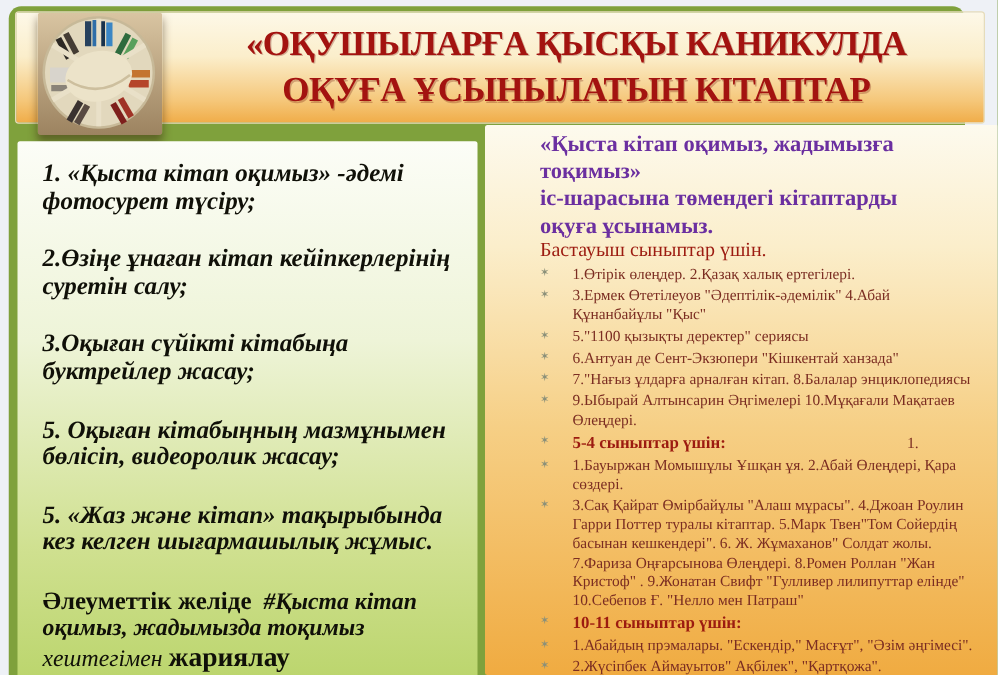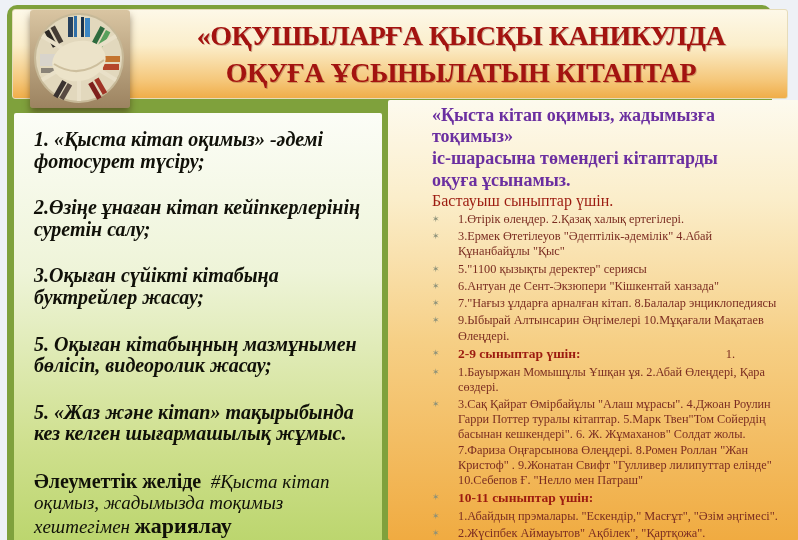--- a/index.html
+++ b/index.html
@@ -25,21 +25,21 @@
 
   
   .left-panel{position:absolute;left:14px;top:113px;width:368px;height:530px;
     background:linear-gradient(180deg,#fcfdf7 0%,#eef4d8 30%,#cfe08f 62%,#a8cb4c 100%);
     border-radius:2px;}
   .left-inner{padding:16px 12px 0 20px;}
   .task-item{margin:0 0 25px 0;font-size:20px;line-height:1.08;font-weight:bold;
     font-style:italic;color:#101008;}
   .social-footer{margin:2px 0 0 0;font-size:19px;line-height:1.12;color:#101008;}
   .social-footer .f1{font-weight:bold;font-style:normal;font-size:20px;}
-  .social-footer .f2{font-weight:normal;font-style:italic;}
+  .social-footer .f2{font-weight:bold;font-style:italic;}
   .social-footer .f3{font-style:italic;font-weight:normal;}
   .social-footer .f4{font-weight:bold;font-style:normal;font-size:22px;}
   .yellow-dot{position:absolute;left:212px;bottom:-8px;width:17px;height:17px;
     border-radius:50%;background:var(--dot-yellow,#f6c62e);}
 
   
   .right-panel{position:absolute;left:388px;top:100px;width:374px;height:440px;
     background:linear-gradient(180deg,#fdfaee 0%,#fbeecb 22%,#f6cf85 55%,#f0ab41 100%);
     border-radius:2px;padding-left:37px;}
   .right-inner{padding:5px 8px 0 5px;}
@@ -149,21 +149,21 @@
           <div class="book-row item">
             <span class="star">✶</span>
             <span class="row-text">7."Нағыз ұлдарға арналған кітап. 8.Балалар энциклопедиясы</span>
           </div>
           <div class="book-row item">
             <span class="star">✶</span>
             <span class="row-text">9.Ыбырай Алтынсарин Әңгімелері 10.Мұқағали Мақатаев Өлеңдері.</span>
           </div>
           <div class="book-row section">
             <span class="star">✶</span>
-            <span class="row-text">2-9 сыныптар үшін:</span>
+            <span class="row-text">5-4 сыныптар үшін:</span>
             <span class="row-right">1.</span>
           </div>
           <div class="book-row item">
             <span class="star">✶</span>
             <span class="row-text">1.Бауыржан Момышұлы Ұшқан ұя. 2.Абай Өлеңдері, Қара сөздері.</span>
           </div>
           <div class="book-row item">
             <span class="star">✶</span>
             <span class="row-text">3.Сақ Қайрат Өмірбайұлы "Алаш мұрасы". 4.Джоан Роулин Гарри Поттер туралы кітаптар. 5.Марк Твен"Том Сойердің басынан кешкендері". 6. Ж. Жұмаханов" Солдат жолы. 7.Фариза Оңғарсынова Өлеңдері. 8.Ромен Роллан "Жан Кристоф" . 9.Жонатан Свифт "Гулливер лилипуттар елінде" 10.Себепов Ғ. "Нелло мен Патраш"</span>
           </div>

